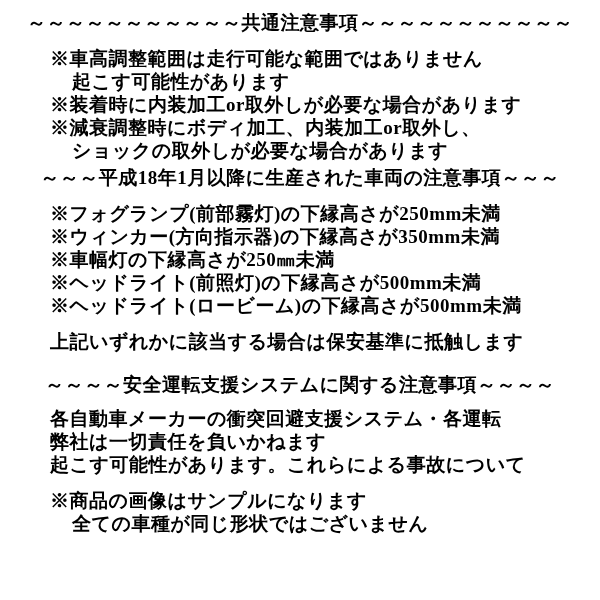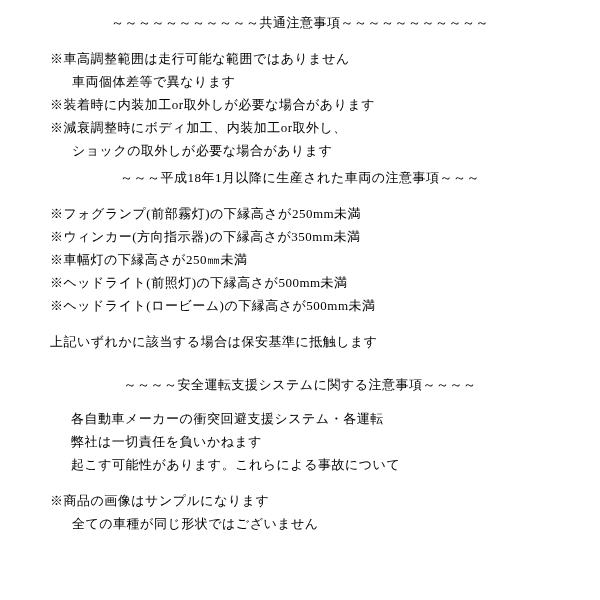--- a/index.html
+++ b/index.html
@@ -15,25 +15,25 @@
     color: #000000;
   }
   .doc {
     box-sizing: border-box;
     width: 600px;
     height: 600px;
     padding-top: 11px;
     background: #ffffff;
   }
   .line {
-    font-size: 13px;
+    font-size: 19px;
     line-height: 23px;
     letter-spacing: 0.5px;
     white-space: pre;
-    font-weight: 400;
+    font-weight: 700;
   }
   .line.header {
     text-align: center;
     letter-spacing: 0.5px;
   }
   .line.body {
     margin-left: 50px;
   }
   .line.indent {
     margin-left: 72px;
@@ -43,31 +43,31 @@
   }
   .section:first-child {
     margin-top: 0;
   }
   .para {
     margin-top: 13px;
   }
   .section-s2 .para:first-of-type { margin-top: 16px; }
   .section-s3 { margin-top: 20px; }
   .section-s3 .para:first-of-type { margin-top: 14px; }
-  .section-s3 .para:nth-of-type(2) { margin-top: 11px; margin-left: 21px; }
+  .section-s3 .para:nth-of-type(2) { margin-top: 11px; }
 </style>
 </head>
 <body>
 
 <main class="doc" id="doc-root">
     <section class="section section-s1">
       <div class="line header">～～～～～～～～～～～共通注意事項～～～～～～～～～～～</div>
       <div class="para">
         <div class="line body">※車高調整範囲は走行可能な範囲ではありません</div>
-        <div class="line body indent">車両個体差等で異なります</div>
+        <div class="line body indent">起こす可能性があります</div>
         <div class="line body">※装着時に内装加工or取外しが必要な場合があります</div>
         <div class="line body">※減衰調整時にボディ加工、内装加工or取外し、</div>
         <div class="line body indent">ショックの取外しが必要な場合があります</div>
       </div>
     </section>
     <section class="section section-s2">
       <div class="line header">～～～平成18年1月以降に生産された車両の注意事項～～～</div>
       <div class="para">
         <div class="line body">※フォグランプ(前部霧灯)の下縁高さが250mm未満</div>
         <div class="line body">※ウィンカー(方向指示器)の下縁高さが350mm未満</div>

